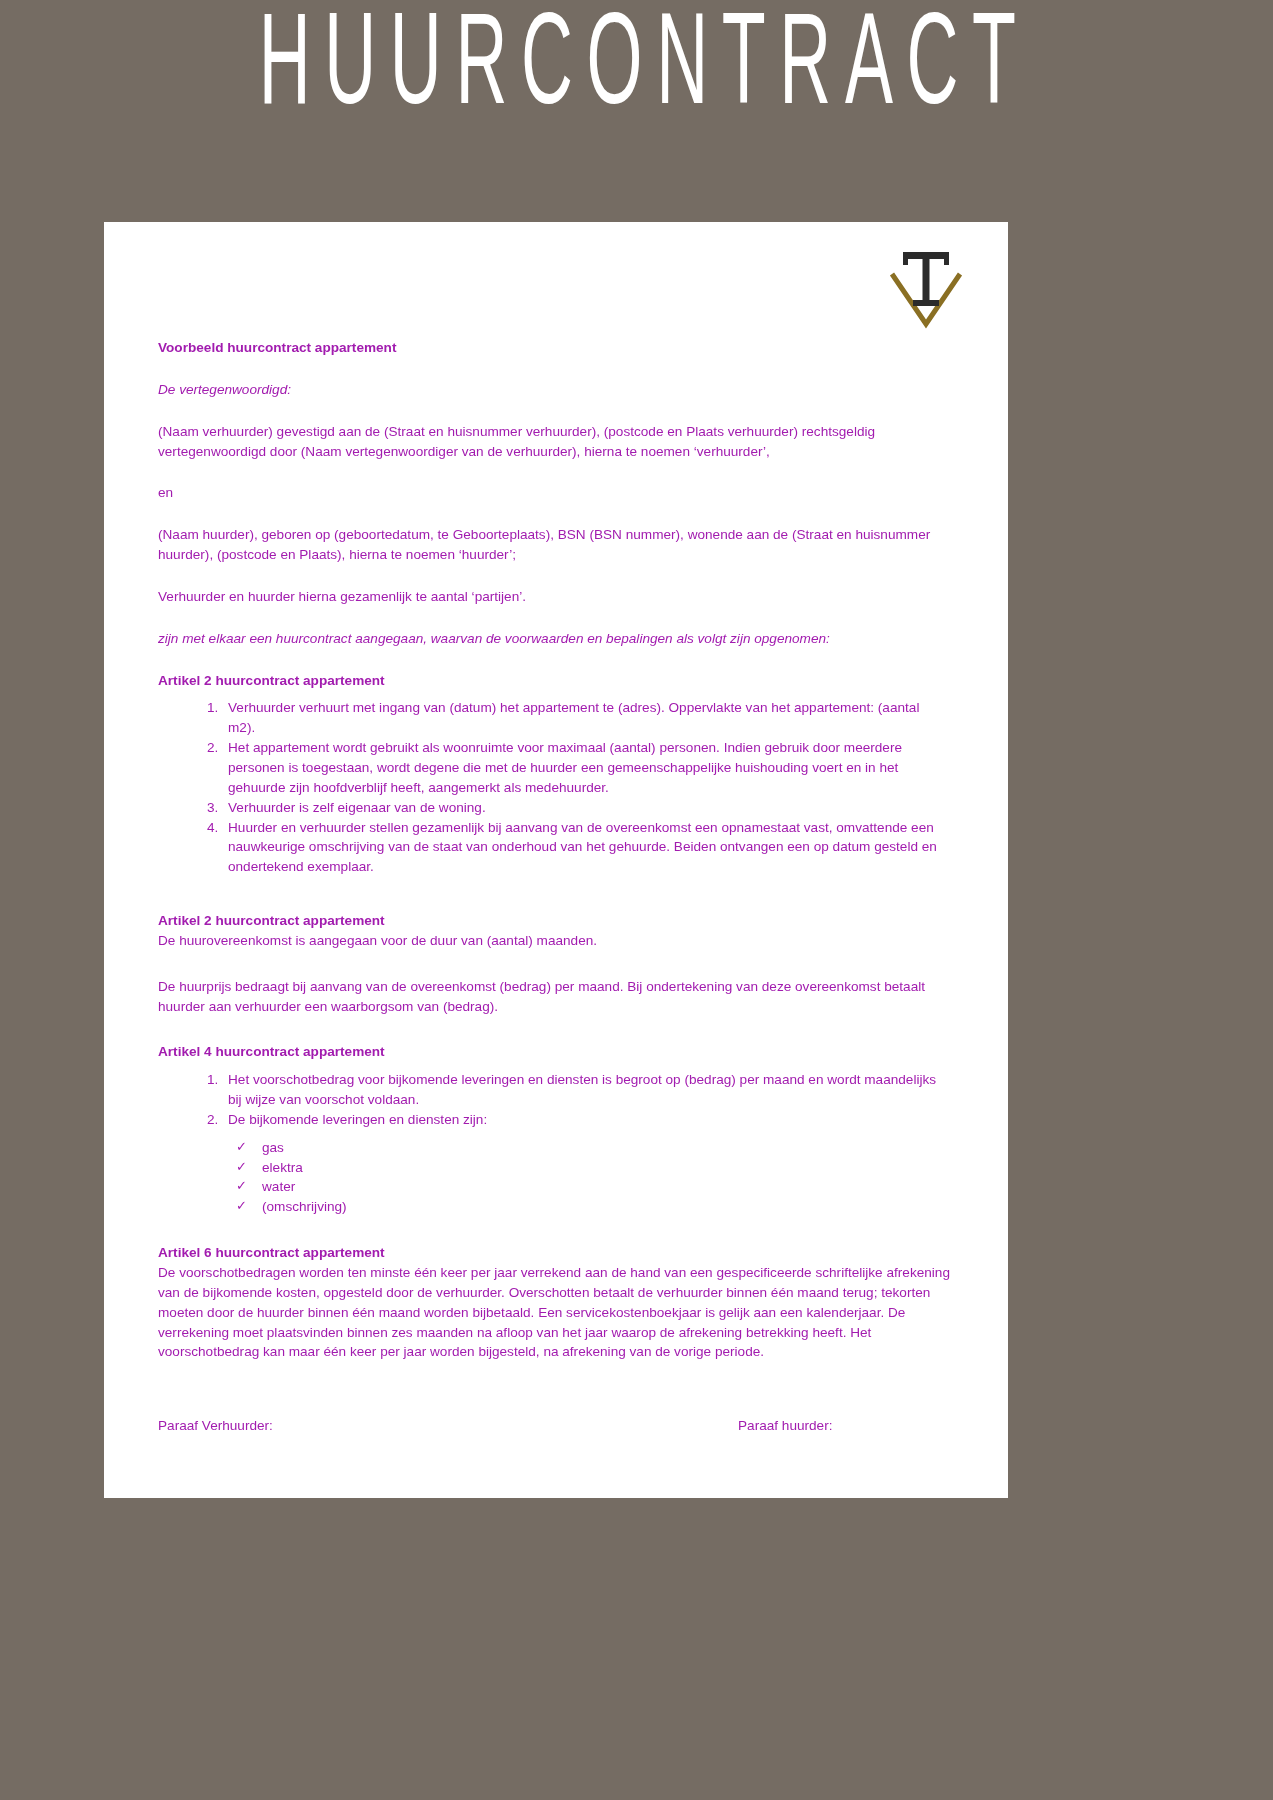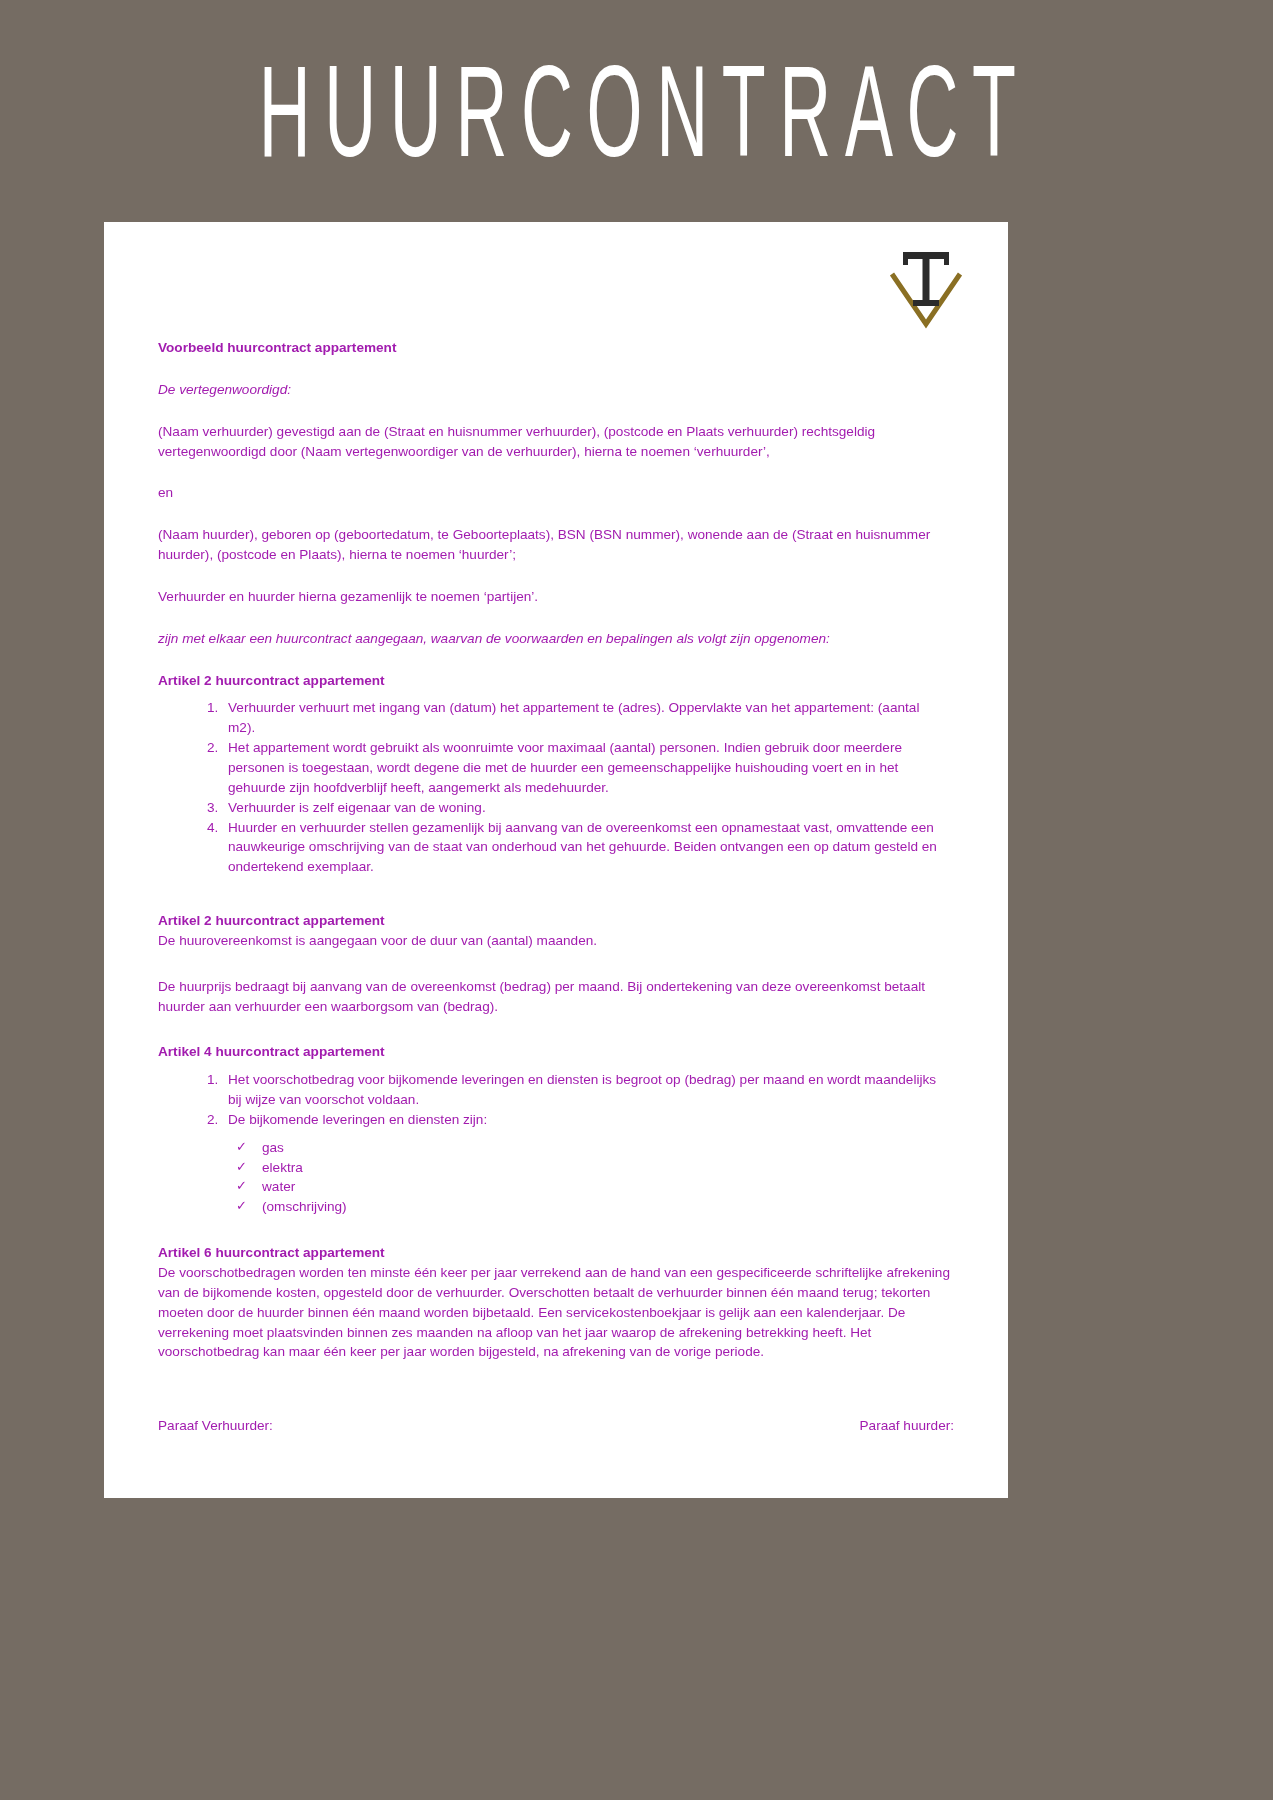--- a/index.html
+++ b/index.html
@@ -16,21 +16,21 @@
   }
 
   
   .banner {
     position: absolute;
     top: 0;
     left: 0;
     width: 1273px;
     height: 222px;
     display: flex;
-    align-items: center;
+    align-items: flex-start;
     justify-content: center;
     box-sizing: border-box;
   }
   .banner-title {
     color: #FFFFFF;
     font-family: "Liberation Sans Narrow", "Liberation Sans", sans-serif;
     font-size: 116px;
     font-weight: 400;
     letter-spacing: 22px;
     line-height: 1;
@@ -113,21 +113,21 @@
   ul.checklist > li .ck {
     position: absolute;
     left: 0;
     top: 0;
     font-size: 13px;
   }
 
   
   .sig-row {
     display: flex;
-    justify-content: space-between;
+    justify-content: flex-start;
     margin-top: 0;
   }
   .sig-left { width: 580px; }
   .sig-right { }
 </style>
 </head>
 <body>
 
 <div class="banner">
   <div class="banner-title">HUURCONTRACT</div>
@@ -165,21 +165,21 @@
     <div class="gap-md"></div>
 
     <p>en</p>
 
     <div class="gap-md"></div>
 
     <p>(Naam huurder), geboren op (geboortedatum, te Geboorteplaats), BSN (BSN nummer), wonende aan de (Straat en huisnummer huurder), (postcode en Plaats), hierna te noemen ‘huurder’;</p>
 
     <div class="gap-md"></div>
 
-    <p>Verhuurder en huurder hierna gezamenlijk te noemen ‘partijen’.</p>
+    <p>Verhuurder en huurder hierna gezamenlijk te aantal ‘partijen’.</p>
 
     <div class="gap-md"></div>
 
     <p class="i-text">zijn met elkaar een huurcontract aangegaan, waarvan de voorwaarden en bepalingen als volgt zijn opgenomen:</p>
 
     <div class="gap-md"></div>
 
     <p class="h-bold">Artikel 2 huurcontract appartement</p>
     <ol class="numlist">
       <li>Verhuurder verhuurt met ingang van (datum) het appartement te (adres). Oppervlakte van het appartement: (aantal m2).</li>

